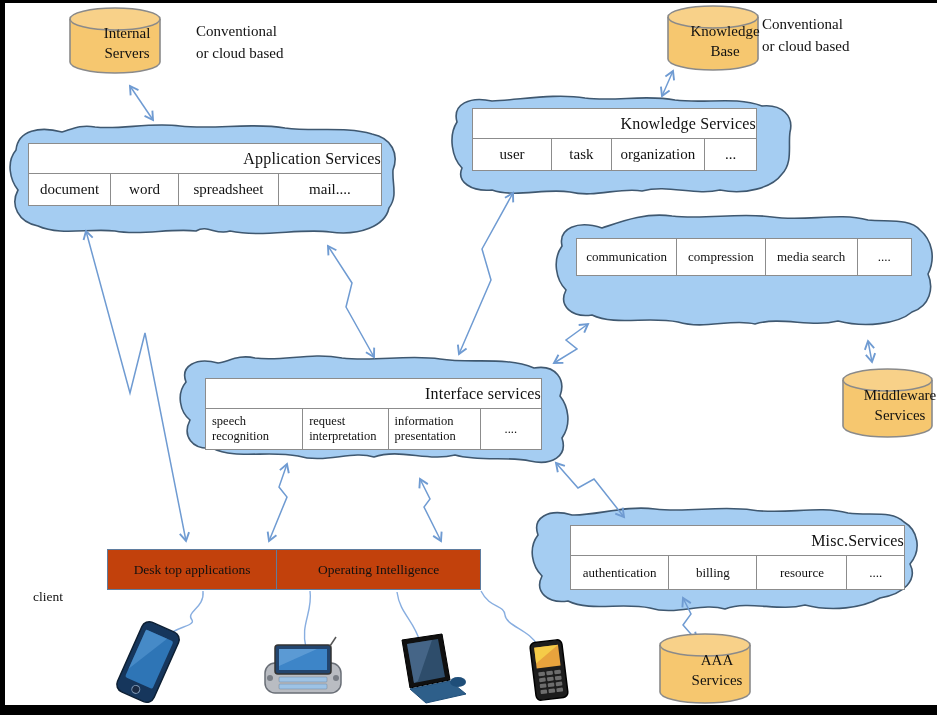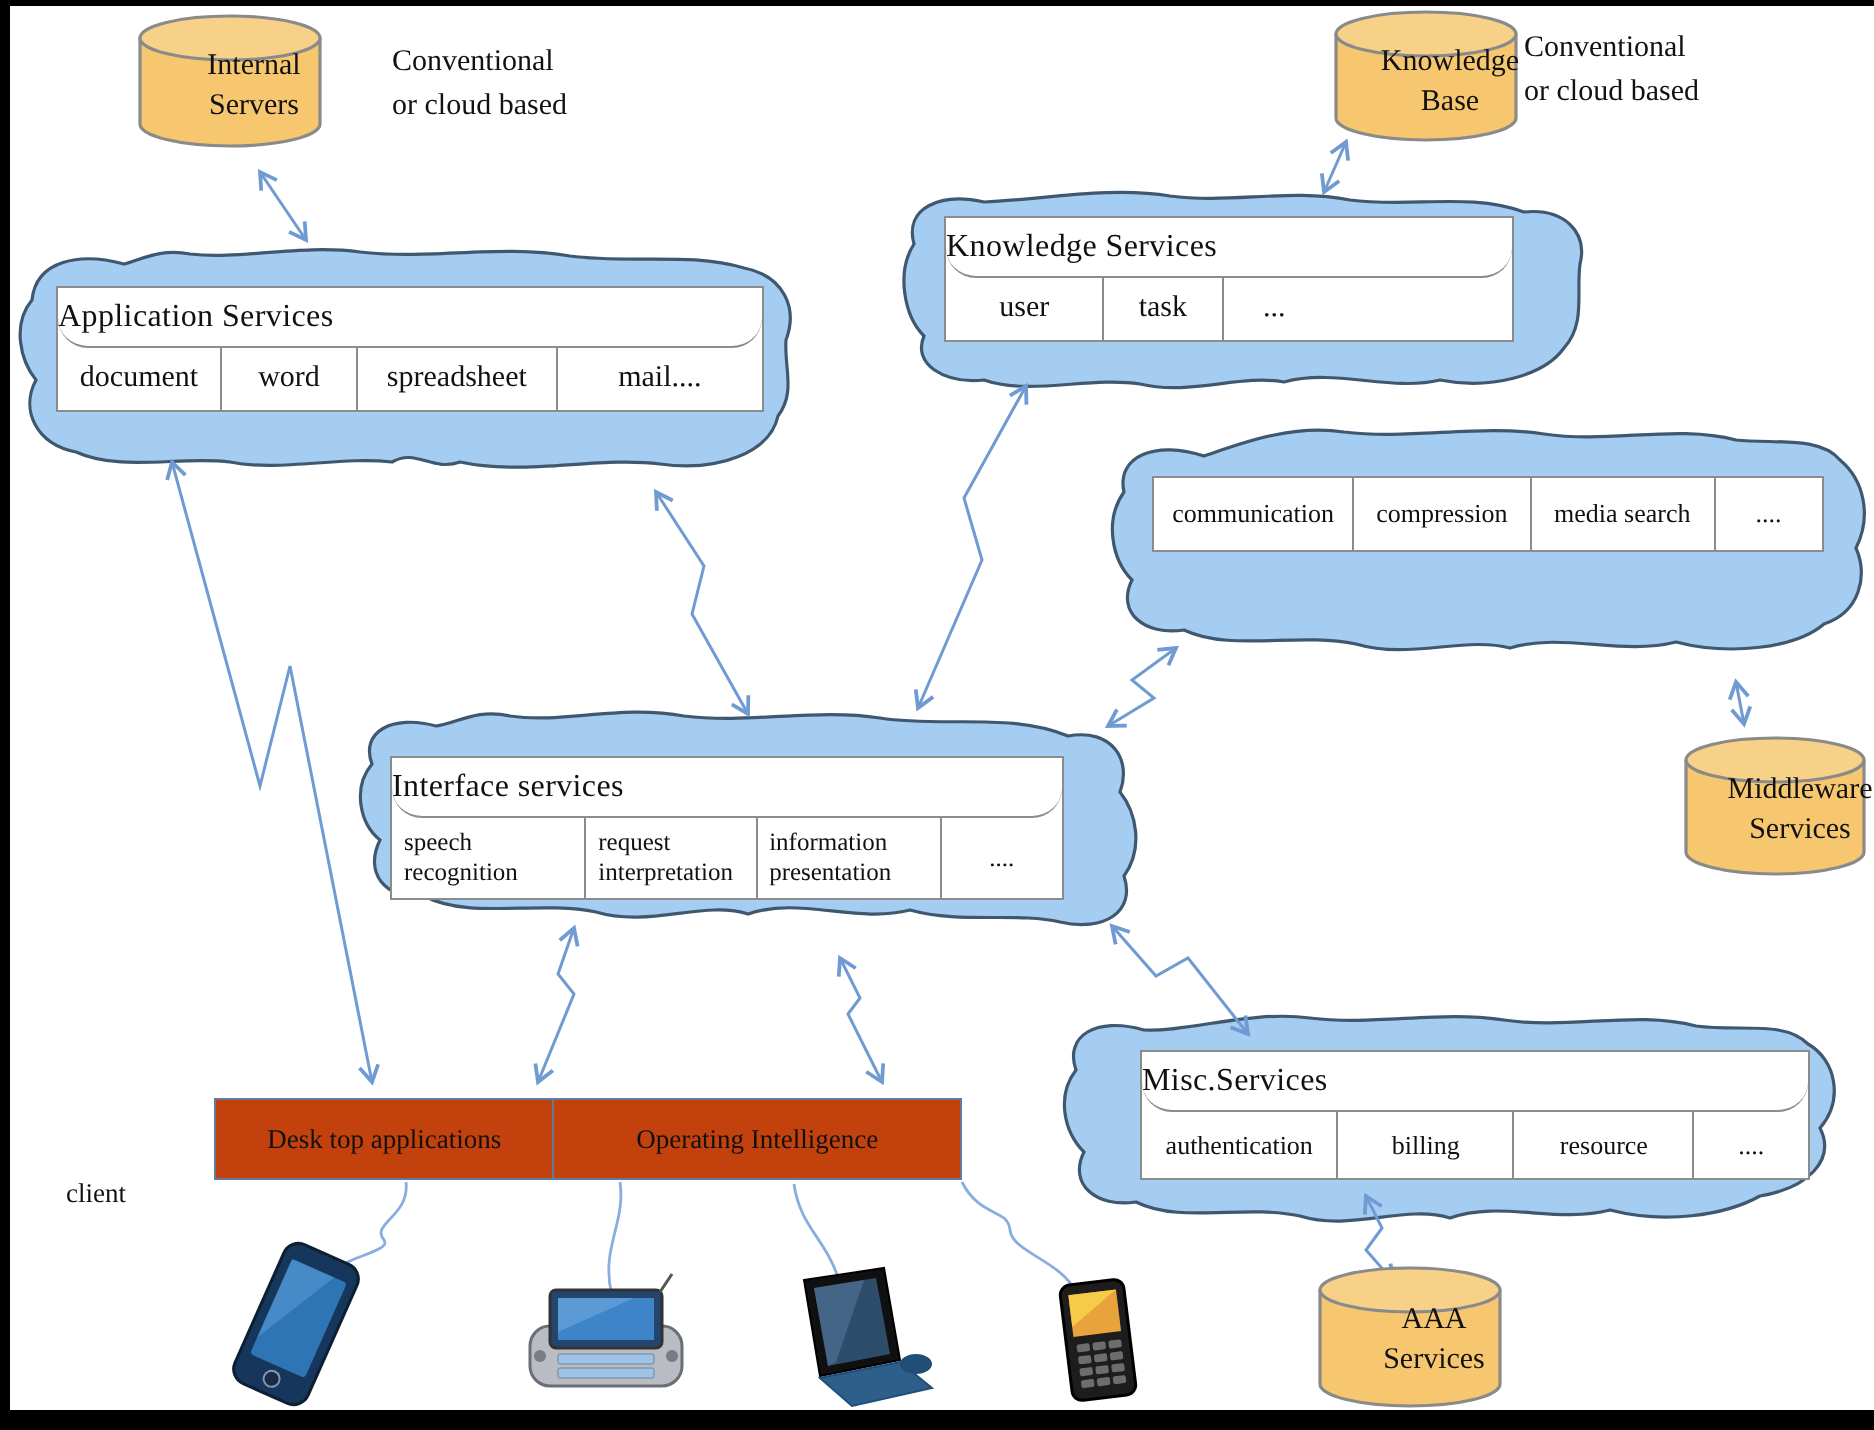--- a/index.html
+++ b/index.html
@@ -4,22 +4,22 @@
 <style>
   html,body{margin:0;padding:0;background:#fff;}
   .canvas{position:relative;width:937px;height:715px;background:#ffffff;overflow:hidden;
           font-family:"Liberation Serif","DejaVu Serif",serif;color:#111;}
   .strip{position:absolute;background:#000;}
   .strip-left{left:0;top:0;width:5px;height:715px;}
   .strip-top{left:0;top:0;width:937px;height:3px;}
   .strip-bottom{left:0;top:705px;width:937px;height:10px;}
   svg.layer{position:absolute;left:0;top:0;}
   .svc-table{position:absolute;background:#fff;border:1px solid #8c8c8c;}
-  .svc-title{border-bottom:1px solid #8c8c8c;text-align:left;font-size:16px;
-             padding:6px 0 5px 0;letter-spacing:.2px;border-radius:15px;}
+  .svc-title{border-bottom:1px solid #8c8c8c;text-align:right;font-size:16px;
+             padding:6px 0 5px 0;letter-spacing:.2px;}
   .svc-row{display:flex;align-items:stretch;}
   .svc-cell{border-right:1px solid #8c8c8c;display:flex;align-items:center;justify-content:center;
             box-sizing:border-box;font-size:15px;padding:2px 3px;text-align:center;}
   .svc-cell:last-child{border-right:none;}
   .h31 .svc-cell{height:31px;} .h33 .svc-cell{height:33px;} .h36 .svc-cell{height:36px;} .h40 .svc-cell{height:40px;}
   .fs13 .svc-cell{font-size:13px;} .fs125 .svc-cell{font-size:12.5px;}
   .cell-left{justify-content:flex-start;text-align:left;padding-left:6px;line-height:1.2;}
   .mail-cell{justify-content:center;}
   .note{position:absolute;font-size:15px;line-height:22px;}
   .cyl-label{position:absolute;text-align:center;font-size:15px;line-height:20px;padding-left:12px;}
@@ -180,34 +180,35 @@
         <span>....</span>
       </div>
     </div>
   </div>
 
   <div class="svc-table h31" style="left:472px;top:108px;width:283px;">
     <div class="svc-title">Knowledge Services</div>
     <div class="svc-row">
       <div class="svc-cell" style="width:28%;">user</div>
       <div class="svc-cell" style="width:21%;">task</div>
+      <div class="svc-cell" style="width:33%;">organization</div>
       <div class="svc-cell" style="width:18%;">...</div>
     </div>
   </div>
 
   <div class="svc-table h36 fs13" style="left:576px;top:238px;width:334px;">
     <div class="svc-row">
       <div class="svc-cell" style="width:30%;">communication</div>
       <div class="svc-cell" style="width:26.5%;">compression</div>
       <div class="svc-cell" style="width:27.5%;">media search</div>
       <div class="svc-cell" style="width:16%;">....</div>
     </div>
   </div>
 
-  <div class="svc-table h40 fs125" style="left:195px;top:378px;width:335px;">
+  <div class="svc-table h40 fs125" style="left:205px;top:378px;width:335px;">
     <div class="svc-title">Interface services</div>
     <div class="svc-row">
       <div class="svc-cell cell-left" style="width:29%;">speech recognition</div>
       <div class="svc-cell cell-left" style="width:25.5%;">request interpretation</div>
       <div class="svc-cell cell-left" style="width:27.5%;">information presentation</div>
       <div class="svc-cell" style="width:18%;">....</div>
     </div>
   </div>
 
   <div class="svc-table h33 fs13" style="left:570px;top:525px;width:333px;">

